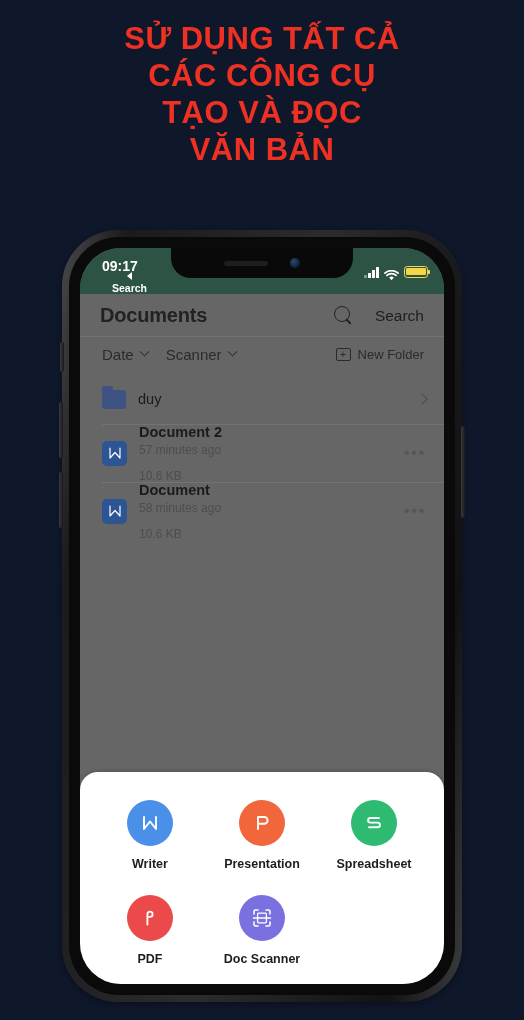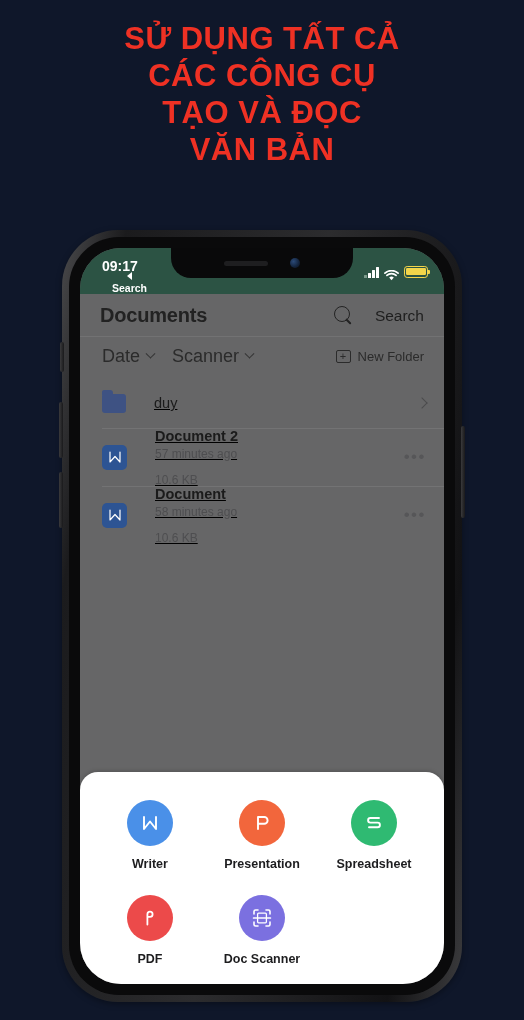--- a/index.html
+++ b/index.html
@@ -132,21 +132,21 @@
     width:7px; height:1.8px; background:#232323; transform: rotate(45deg);
     transform-origin: left center; border-radius:1px;
   }
   .nav-select { font-size: 15.5px; color: #1e1e1e; font-weight: 500; }
 
   .filterbar {
     display: flex; align-items: center; justify-content: space-between;
     padding: 9px 20px 9px 22px;
   }
   .filters { display: flex; align-items: center; gap: 18px; }
-  .filter { display: flex; align-items: center; gap: 7px; font-size: 18px; color: #2b2b2b; }
+  .filter { display: flex; align-items: center; gap: 7px; font-size: 15px; color: #2b2b2b; }
   .chev {
     width: 7px; height: 7px; border-right: 1.5px solid #333; border-bottom: 1.5px solid #333;
     transform: rotate(45deg) translate(-2px,-2px);
   }
   .newfolder { display: flex; align-items: center; gap: 7px; font-size: 13px; color: #2b2b2b; }
   .nf-ic {
     width: 15px; height: 13px; border: 1.4px solid #2b2b2b; border-radius: 2px;
     position: relative; display:flex; align-items:center; justify-content:center;
     font-size: 11px; line-height: 1; color:#2b2b2b; padding-bottom:1px;
   }
@@ -168,21 +168,21 @@
   }
   .folder-ic::before {
     content:""; position:absolute; left:0; top:-4px; width:11px; height:5px;
     background:#3e5283; border-radius:2px 3px 0 0;
   }
   .doc-ic {
     width: 25px; height: 25px; background: #2d5493; border-radius: 5px;
     flex: none; display:flex; align-items:center; justify-content:center;
   }
   .doc-ic svg { display:block; }
-  .row-body { margin-left: 28px; flex: 1; min-width: 0; text-decoration: underline; }
+  .row-body { margin-left: 12px; flex: 1; min-width: 0; }
   .row-name { font-size: 14.5px; font-weight: 700; color: #1b1b1b; }
   .row-name.plain { font-weight: 400; font-size: 14.5px; }
   .row-meta { margin-top: 3px; font-size: 12px; color: #4e4e50; display:flex; gap:12px;flex-direction:column; }
   .row-chev {
     width: 8px; height: 8px; border-right: 1.6px solid #4b4b4d; border-top: 1.6px solid #4b4b4d;
     transform: rotate(45deg); flex:none;
   }
   .row-more { font-size: 17px; color: #565658; letter-spacing: 1.5px; flex:none; }
 
   

